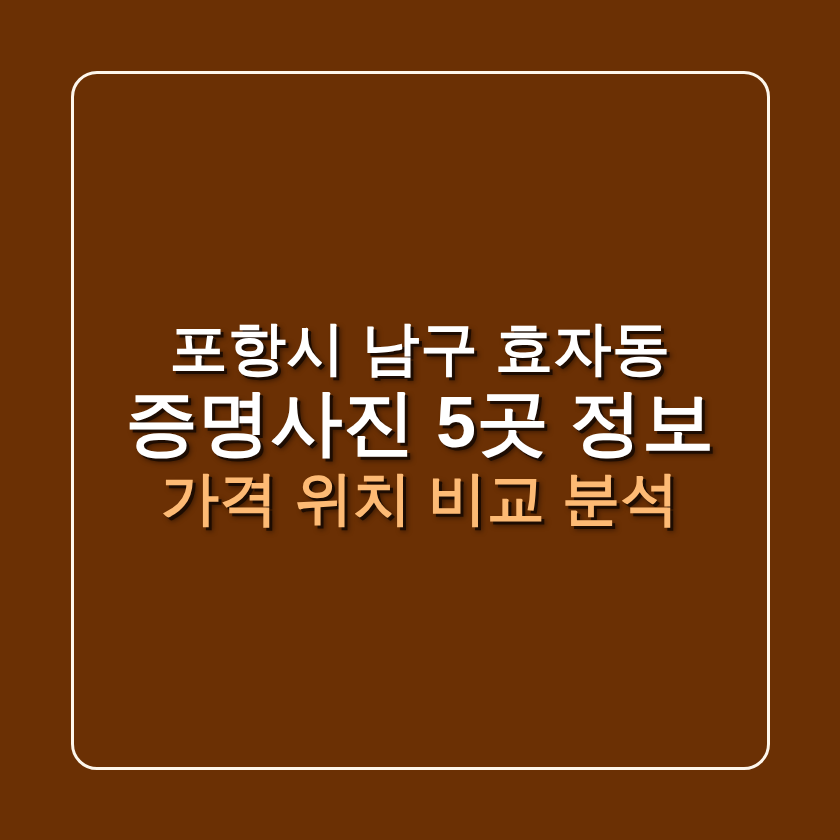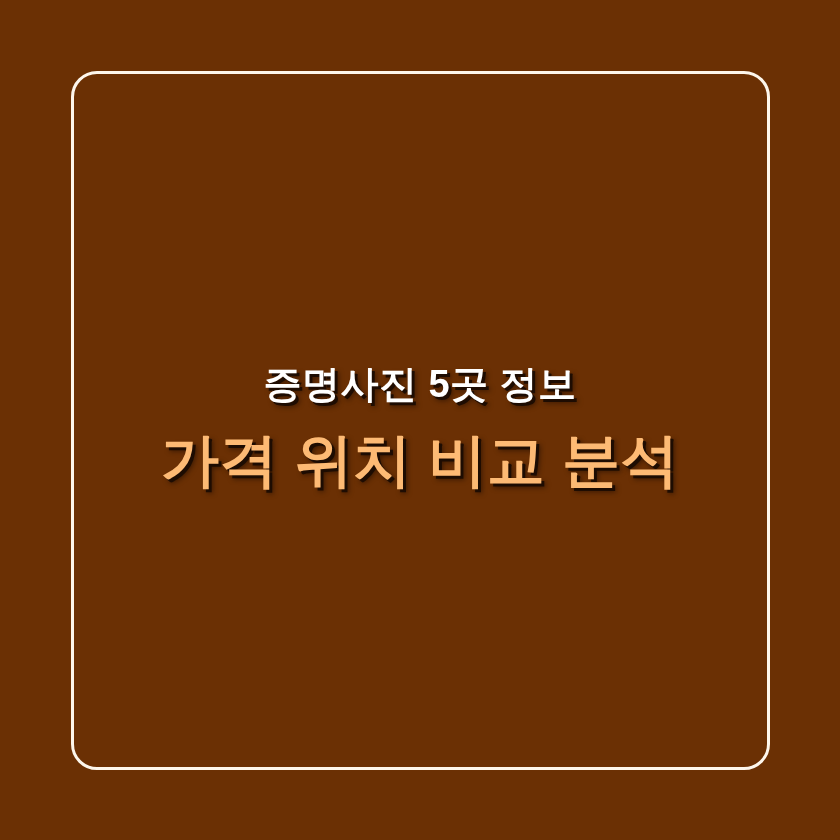--- a/index.html
+++ b/index.html
@@ -65,17 +65,18 @@
   }
 </style>
 </head>
 <body>
 
 <div id="banner" style="background: rgb(107, 48, 4);">
 
   <div id="frame-border" style="border-color: rgb(253, 246, 236); border-width: 3px; border-radius: 26px;"></div>
 
   <div id="title-block">
-    <span class="title-line" style="color: rgb(255, 255, 255); font-size: 38px;">증명사진 5곳 정보</span>
+    <span class="title-line" style="color: rgb(255, 255, 255); font-size: 58px;">포항시 남구 효자동</span>
+    <span class="title-line" style="color: rgb(255, 255, 255); font-size: 72px;">증명사진 5곳 정보</span>
     <span class="title-line" style="color: #fdba74; font-size: 58px;">가격 위치 비교 분석</span>
   </div>
 
 </div>
 
 </body></html>

